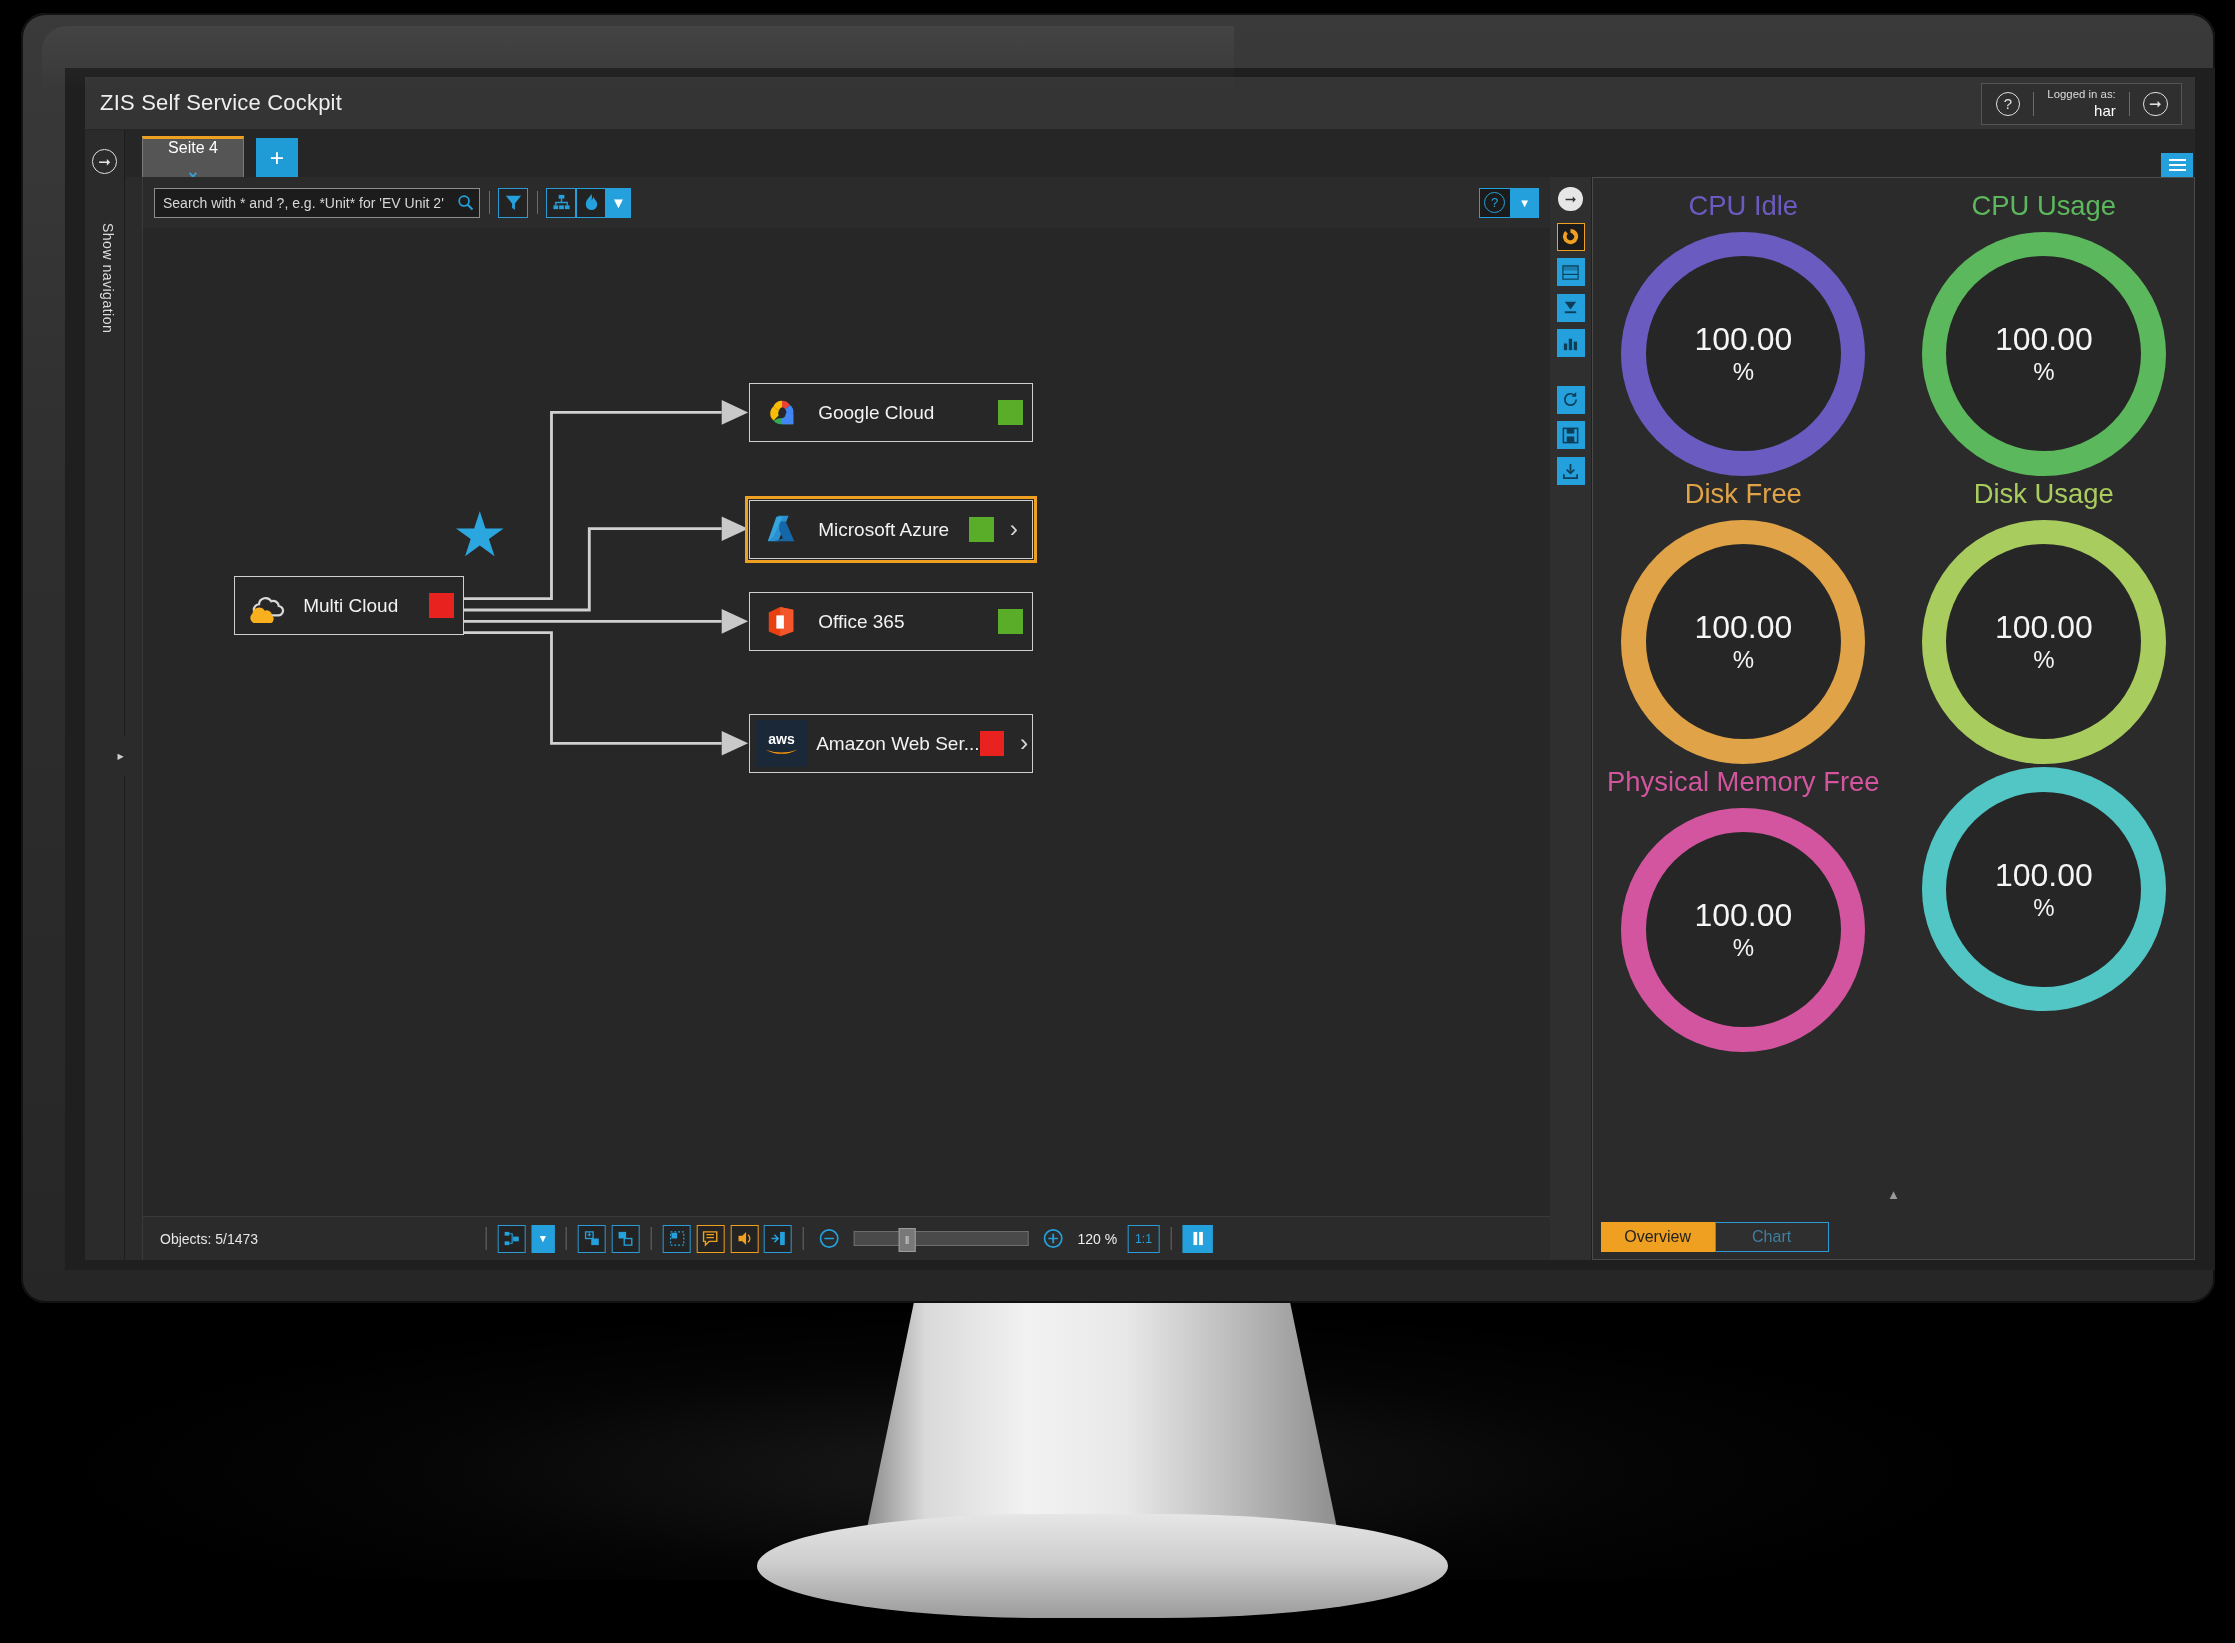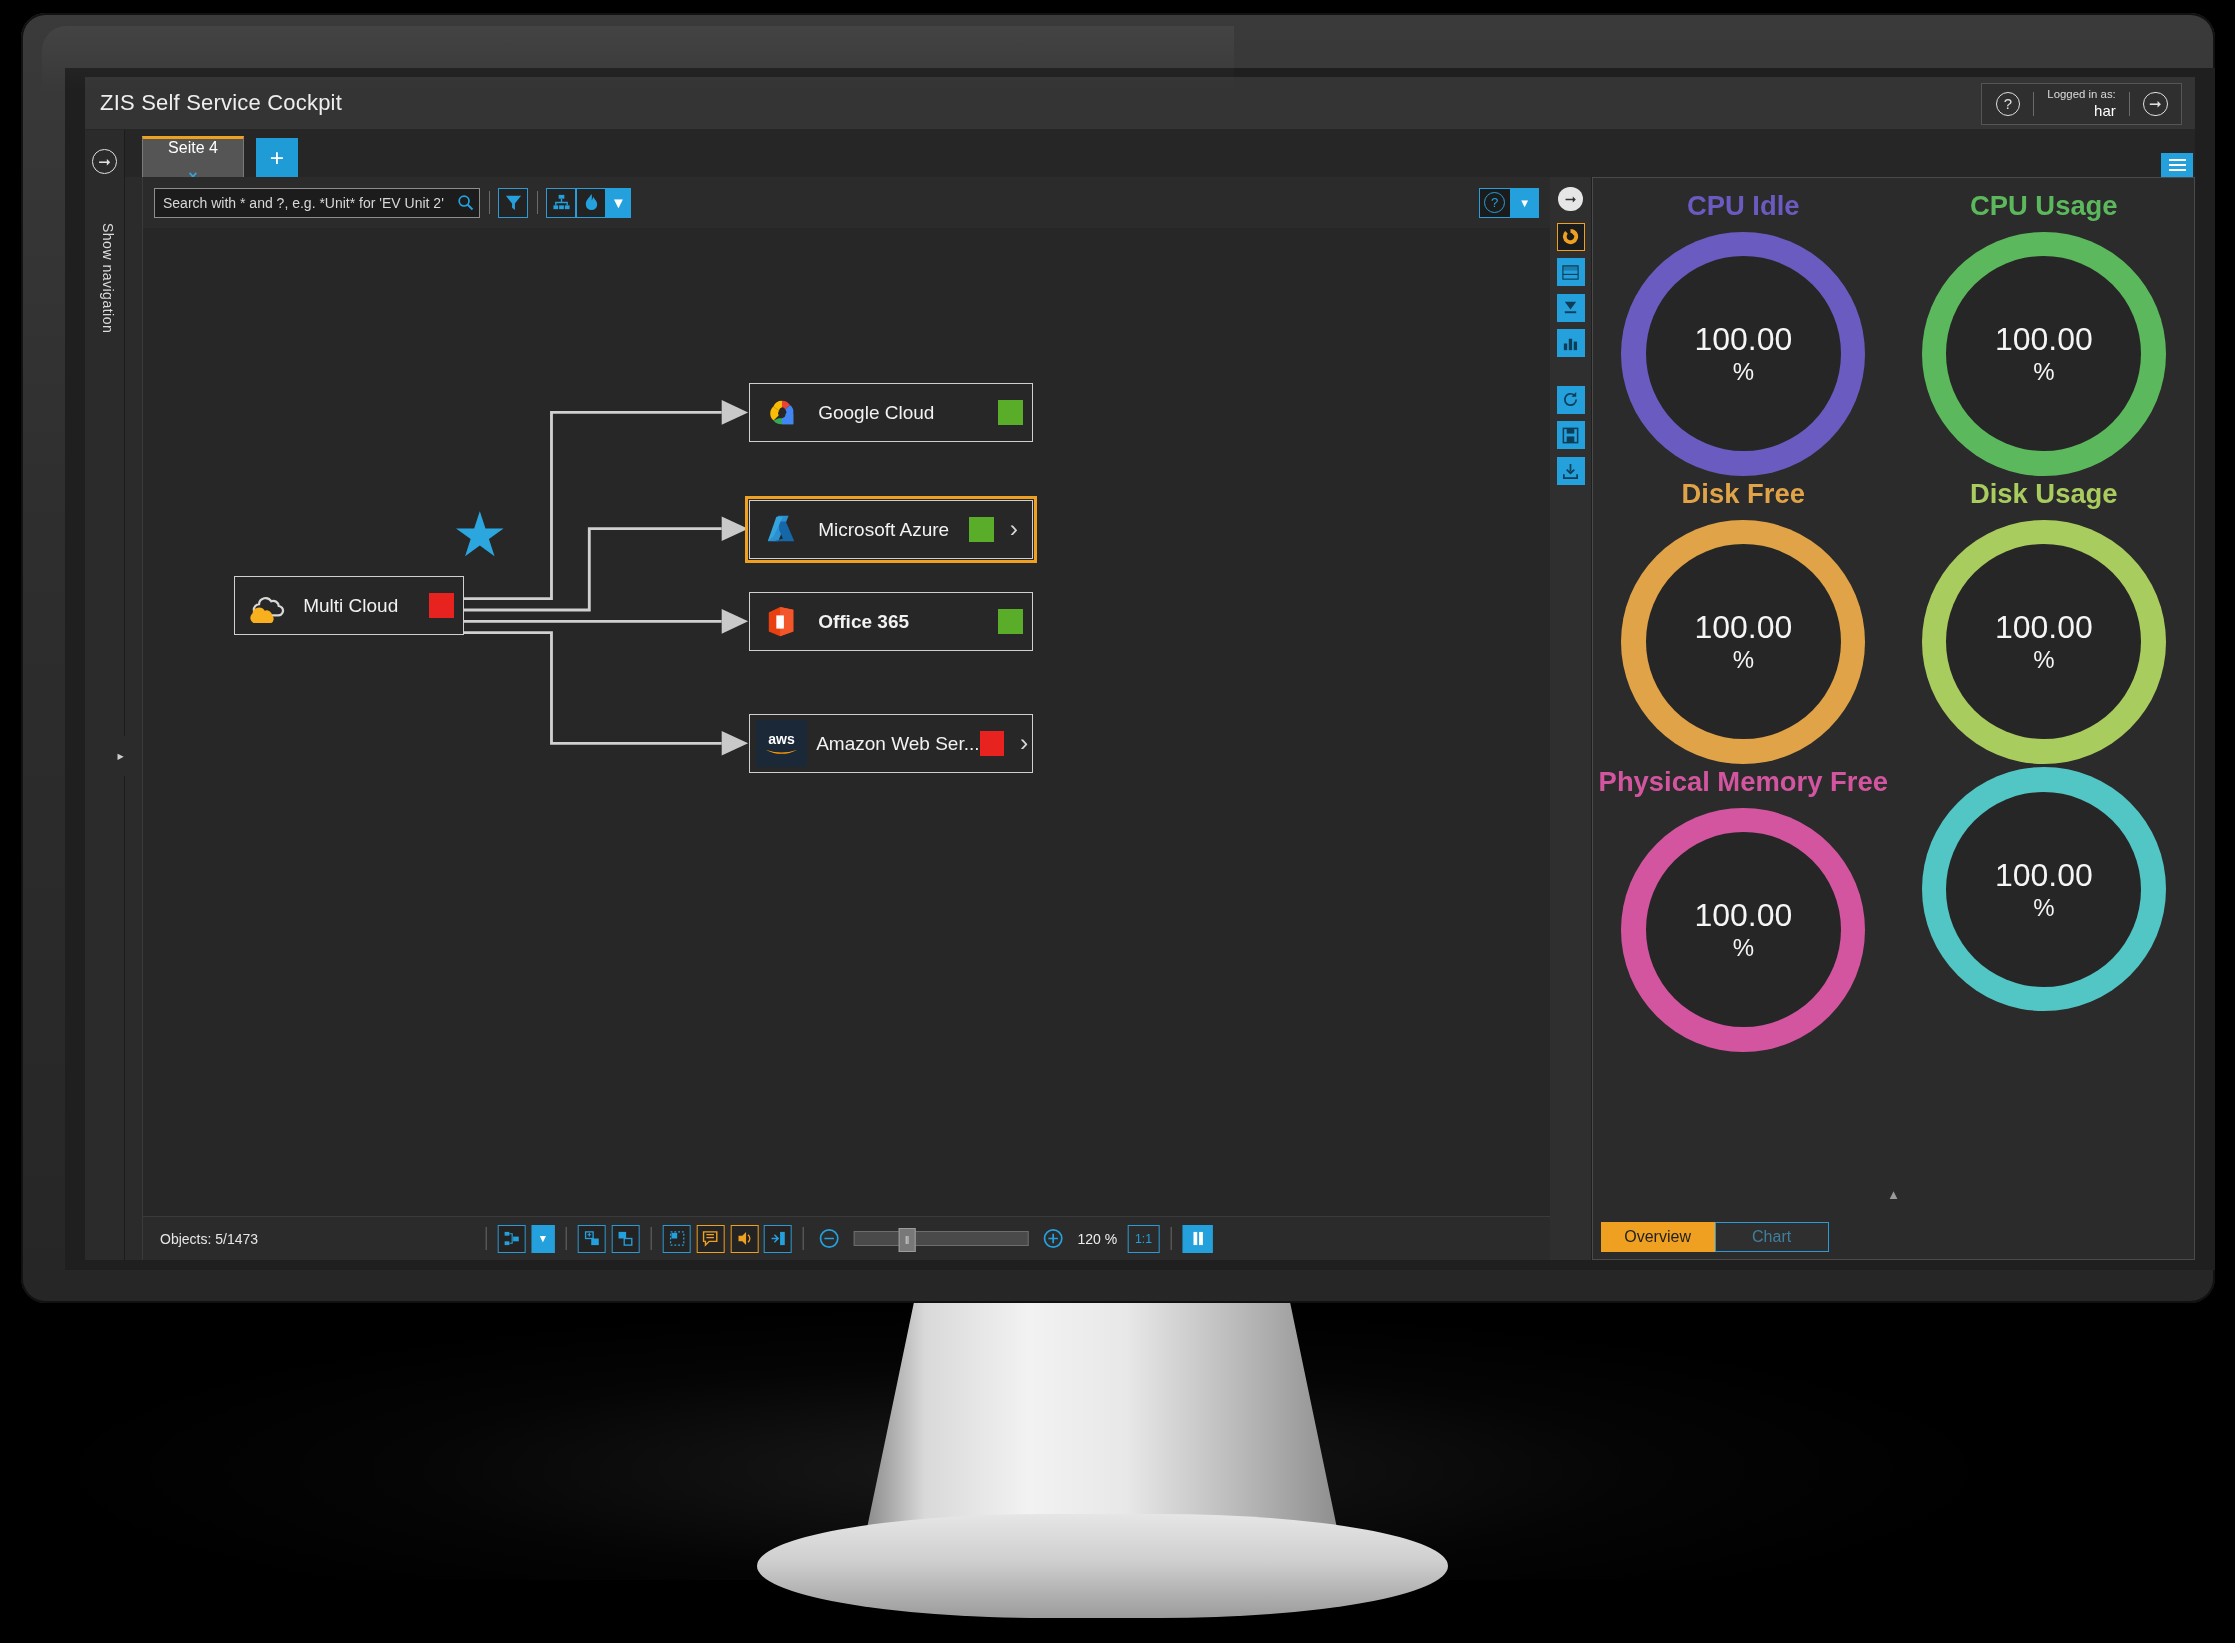--- a/index.html
+++ b/index.html
@@ -132,21 +132,21 @@
   .dr.outlined { background:#1b1b1b; border:0.9px solid #f0a020; }
   .dr.spacer { background:transparent; height:13.2px; }
   #dash-top-toggle { width:24.6px; height:24.6px; border-radius:50%; background:#e6e6e6; color:#333;
      display:flex; align-items:center; justify-content:center; font-size:14px; margin-bottom:3.8px; }
 
   #dashboard { position:absolute; left:42px; top:0; right:0; bottom:0; background:#2b2b2b;
      border:0.9px solid #4a4a4a; overflow:hidden; }
   #gauge-grid { position:absolute; left:0; top:13.2px; right:0; display:grid;
      grid-template-columns:1fr 1fr; row-gap:3.8px; }
   .gauge-cell { display:flex; flex-direction:column; align-items:center; }
-  .gauge-title { font-size:27.4px; font-weight:bold; text-align:center; line-height:1.12; margin-bottom:9.5px; }
+  .gauge-title { font-size:27.4px; font-weight:normal; text-align:center; line-height:1.12; margin-bottom:9.5px; }
   .donut { position:relative; width:244px; height:244px; border-radius:50%; }
   .donut-hole { position:absolute; left:24.6px; top:24.6px; width:195px; height:195px;
      border-radius:50%; background:#262626; display:flex; flex-direction:column;
      align-items:center; justify-content:center; }
   .donut-val { font-size:32px; color:#f5f5f5; }
   .donut-unit { font-size:24px; color:#f5f5f5; }
   #dash-scrollcaret { position:absolute; left:50%; bottom:57px; transform:translateX(-50%);
      color:#9a9a9a; font-size:13.2px; }
   #dashtabs { position:absolute; left:7.6px; bottom:7.6px; display:flex; }
   .dtab { width:114px; height:30px; display:flex; align-items:center; justify-content:center;
@@ -291,21 +291,21 @@
                   <polygon points="17,3 28,3 17,30 6,30" fill="#2b8fd0"></polygon>
                   <polygon points="18,9 25,9 34,30 12,30 22,27 18,18" fill="#1567a8"></polygon>
                   <polygon points="15,4 22,4 12,25 6,30" fill="#35a3dc"></polygon>
                 </svg>
               </div>
               <div class="node-label">Microsoft Azure</div>
               <div class="status-sq" style="background:#5aad28;"></div>
               <div class="node-chev">›</div>
             </div>
 
-            <div class="node" style="left:606px; top:364px; width:284px;font-weight:bold;">
+            <div class="node" style="left:606px; top:364px; width:284px;">
               <div class="node-icon">
                 <svg width="34" height="34" viewBox="0 0 36 36">
                   <polygon points="4,28 16,33 30,28 30,5 16,2 4,8" fill="#e8400f"></polygon>
                   <polygon points="16,2 16,33 30,28 30,5" fill="#f2562a"></polygon>
                   <rect x="12" y="11" width="8" height="14" fill="#fdfdfd"></rect>
                 </svg>
               </div>
               <div class="node-label">Office 365</div>
               <div class="status-sq" style="background:#5aad28;"></div>
             </div>

